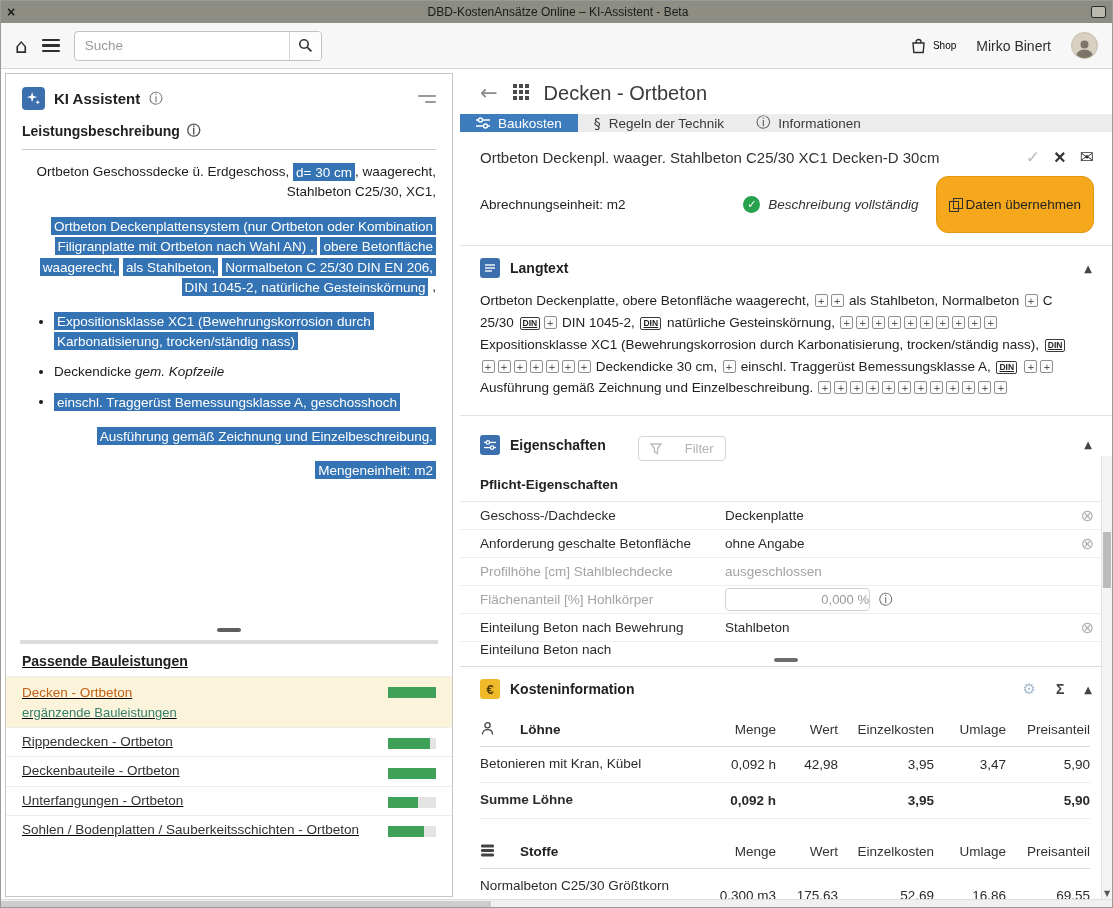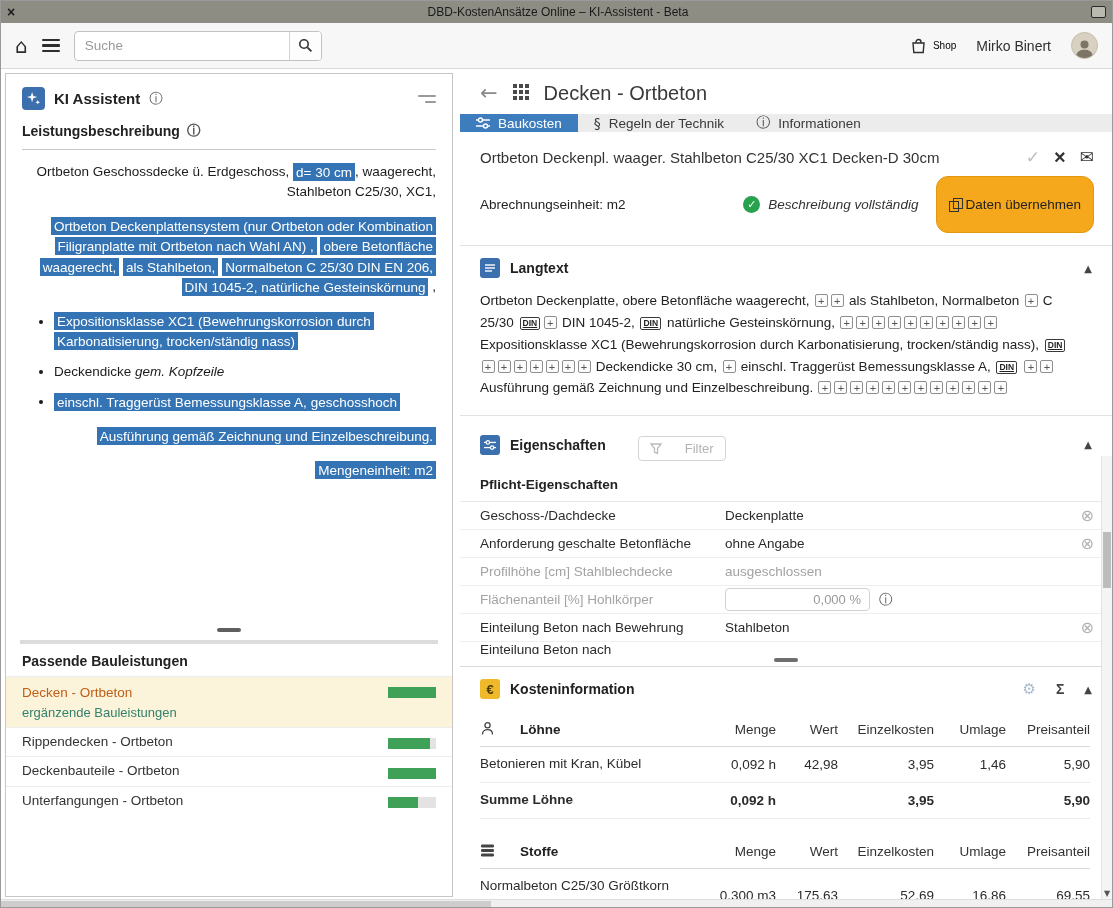--- a/index.html
+++ b/index.html
@@ -42,21 +42,21 @@
   .opts-ic i:nth-child(1){ width:18px; } .opts-ic i:nth-child(2){ width:11px; }
 
   .lb-head { display:flex; align-items:center; gap:7px; margin:2px 16px 0; padding-bottom:9px; border-bottom:1px solid #c9c9c9; font-size:14px; font-weight:bold; color:#222; }
   .desc { padding:12px 16px 0; font-size:13.5px; line-height:1.5; color:#1c1c1c; }
   .desc p { margin-bottom:14px;text-align:right; }
   .hl { background:#3474b4; color:#fff; padding:1.5px 3px; box-decoration-break:clone; -webkit-box-decoration-break:clone; }
   .desc ul { margin:0 0 14px 0; padding-left:32px; }
   .desc li { margin-bottom:10px; }
   .desc em { font-style:italic; }
 
-  .matching { position:absolute; left:0; right:0; top:552px; }
+  .matching { position:absolute; left:0; right:0; top:552px;text-decoration:underline; }
   .resize-h { position:relative; height:14px; }
   .resize-h .grip { position:absolute; left:50%; top:2px; transform:translateX(-50%); width:24px; height:3.5px; background:#5f5f5f; border-radius:2px; }
   .divider-bar { height:4px; background:#dcdcdc; margin:0 14px; }
   .pb-title-h { font-size:14px; font-weight:bold; color:#222; padding:9px 16px 7px; }
   .pb-item { display:flex; align-items:center; padding:5px 16px; border-top:1px solid #ededed; cursor:pointer; }
   .pb-item.selected { background:#fcf4da; align-items:flex-start; padding-top:7px; padding-bottom:7px; }
   .pb-text { flex:1; padding-right:10px; }
   .pb-title { font-size:13.5px; color:#333; line-height:1.35; }
   .pb-item.selected .pb-title { color:#c05f17; }
   .pb-sub { font-size:13px; color:#33806e; margin-top:3px; }
@@ -102,21 +102,21 @@
   .plusbox { display:inline-block; width:13px; height:13px; border:1px solid #8f8f8f; border-radius:2px; background:#fcfcfc; position:relative; margin:0 1.5px; vertical-align:-2px; }
   .plusbox::before { content:"+"; position:absolute; left:0; top:0; width:100%; height:100%; font-size:11px; line-height:12px; text-align:center; color:#555; }
   .dinbox { display:inline-block; border:1px solid #3a3a3a; border-radius:2px; font-size:8.5px; font-weight:bold; color:#222; padding:0 2px; line-height:11px; margin:0 2px; vertical-align:1px; text-decoration:underline; }
 
   .filter-btn { margin-left:22px; display:flex; align-items:center; gap:23px; border:1px solid #d4d4d4; border-radius:4px; padding:4px 11px; font-size:13px; color:#b3b3b3; background:#fff;margin-top:8px; }
   .prop-sub { font-size:13.5px; font-weight:bold; color:#222; padding:4px 20px 9px; border-bottom:1px solid #e8e8e8; }
   .prop-row { display:flex; align-items:center; height:28px; padding:0 18px 0 20px; border-bottom:1px solid #efefef; font-size:13.5px; color:#2b2b2b; }
   .prop-label { width:245px; flex-shrink:0; }
   .prop-value { flex:1; display:flex; align-items:center; gap:9px; }
   .prop-row.disabled .prop-label, .prop-row.disabled .prop-value, .prop-label.gray { color:#a3a3a3; }
-  .prop-input { width:145px; height:23px; border:1px solid #d2d2d2; border-radius:4px; text-align:right; padding:0 8px; font-size:13px; color:#9a9a9a; outline:none; }
+  .prop-input { width:145px; height:23px; border:1px solid #d2d2d2; border-radius:4px; text-align:right; padding:0 0; font-size:13px; color:#9a9a9a; outline:none; }
   .remove-x { margin-left:auto; font-family:"DejaVu Sans",sans-serif; font-size:16px; color:#b3b3b3; line-height:1; }
   .prop-row.clipped { height:12px; overflow:hidden; border-bottom:none; align-items:flex-start; }
   .sec-resize { position:relative; height:13px; border-bottom:1px solid #dadada; }
   .sec-resize .grip { position:absolute; left:50%; top:4px; transform:translateX(-50%); width:24px; height:3.5px; background:#6e6e6e; border-radius:2px; }
   .section.kosten { border-top:none; }
 
   .cost-body { padding:2px 22px 0 20px; }
   .cost-grid { display:grid; grid-template-columns:1fr 85px 62px 96px 72px 84px; align-items:center; }
   .cost-head { height:34px; border-bottom:1px solid #d9d9d9; }
   .cost-head .cost-col { font-size:13.5px; color:#333; text-align:right; }
@@ -254,20 +254,28 @@
               </div>
             </div>
             <div class="pb-item">
               <div class="pb-text">
                 <div class="pb-title">Unterfangungen - Ortbeton</div>
               </div>
               <div class="pb-bar">
                 <div class="pb-fill" style="width: 63%;"></div>
               </div>
             </div>
+            <div class="pb-item">
+              <div class="pb-text">
+                <div class="pb-title">Sohlen / Bodenplatten / Sauberkeitsschichten - Ortbeton</div>
+              </div>
+              <div class="pb-bar">
+                <div class="pb-fill" style="width: 74%;"></div>
+              </div>
+            </div>
           </div>
       </div>
     </aside>
 
     <section class="right">
 
       <div class="detail-header">
         <span class="back-ic">←</span>
         <span>
           <svg width="16" height="16" viewBox="0 0 16 16">
@@ -422,21 +430,21 @@
               <div class="cost-col">Wert</div>
               <div class="cost-col">Einzelkosten</div>
               <div class="cost-col">Umlage</div>
               <div class="cost-col">Preisanteil</div>
             </div>
             <div class="cost-grid cost-row">
               <div class="cost-label">Betonieren mit Kran, Kübel</div>
               <div class="num">0,092 h</div>
               <div class="num">42,98</div>
               <div class="num">3,95</div>
-              <div class="num">1,46</div>
+              <div class="num">3,47</div>
               <div class="num">5,90</div>
             </div>
             <div class="cost-grid cost-row bold">
               <div class="cost-label">Summe Löhne</div>
               <div class="num">0,092 h</div>
               <div class="num"></div>
               <div class="num">3,95</div>
               <div class="num"></div>
               <div class="num">5,90</div>
             </div>

